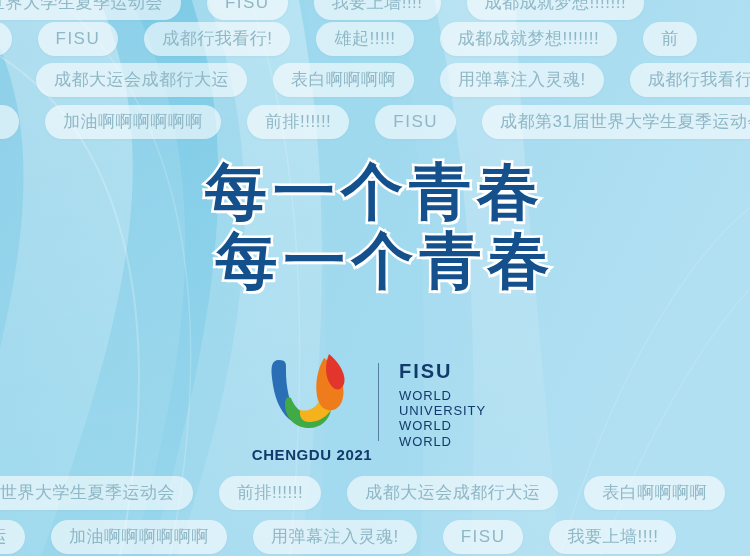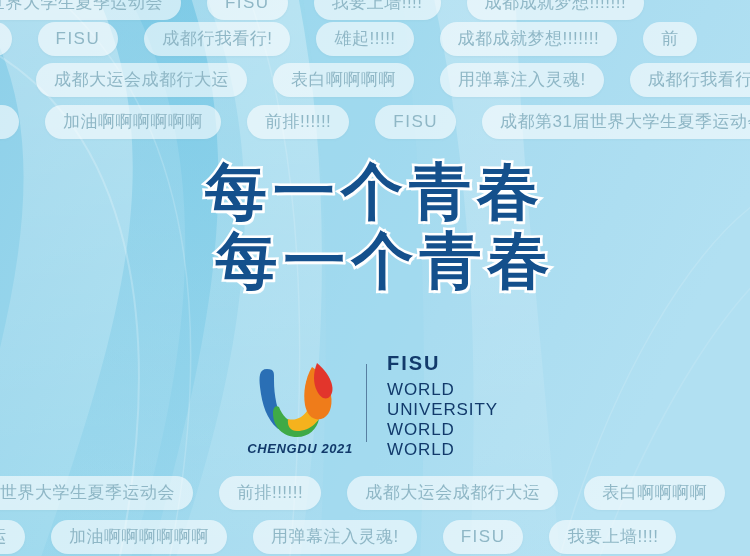--- a/index.html
+++ b/index.html
@@ -52,34 +52,34 @@
   .headline .l2{display:block;margin-top:6px;padding-left:21px;}
 
   
   .logo-wrap{
     position:absolute;left:0;right:0;top:352px;
     display:flex;align-items:center;justify-content:center;gap:0;
   }
   .logo-mark{width:96px;display:flex;flex-direction:column;align-items:center;}
   .logo-u{width:86px;height:78px;display:block;}
   .chengdu{
-    margin-top:2px;
-    font-size:13px;font-weight:bold;font-style:italic;
+    margin-top:16px;
+    font-size:15px;font-weight:bold;
     color:#123a6b;letter-spacing:.6px;white-space:nowrap;
   }
   .divider{
     width:1px;height:78px;background:#4a6f93;opacity:.85;
     margin:0 20px 12px 18px;
   }
   .fisu-block{color:#123a6b;line-height:1.18;padding-bottom:6px;}
   .fisu-word{
     font-size:20px;font-weight:bold;letter-spacing:2px;
     margin-bottom:4px;
   }
-  .fisu-line{font-size:17px;letter-spacing:.9px;}
+  .fisu-line{font-size:13px;letter-spacing:.9px;}
 </style>
 </head>
 <body>
 
 <div id="stage">
 
   <svg class="bgsvg" viewBox="0 0 750 556" preserveAspectRatio="none" aria-hidden="true">
     <defs>
       <linearGradient id="gmain" x1="0" y1="0" x2="1" y2="0.35">
         <stop offset="0%" stop-color="#8ed0e9"></stop>

